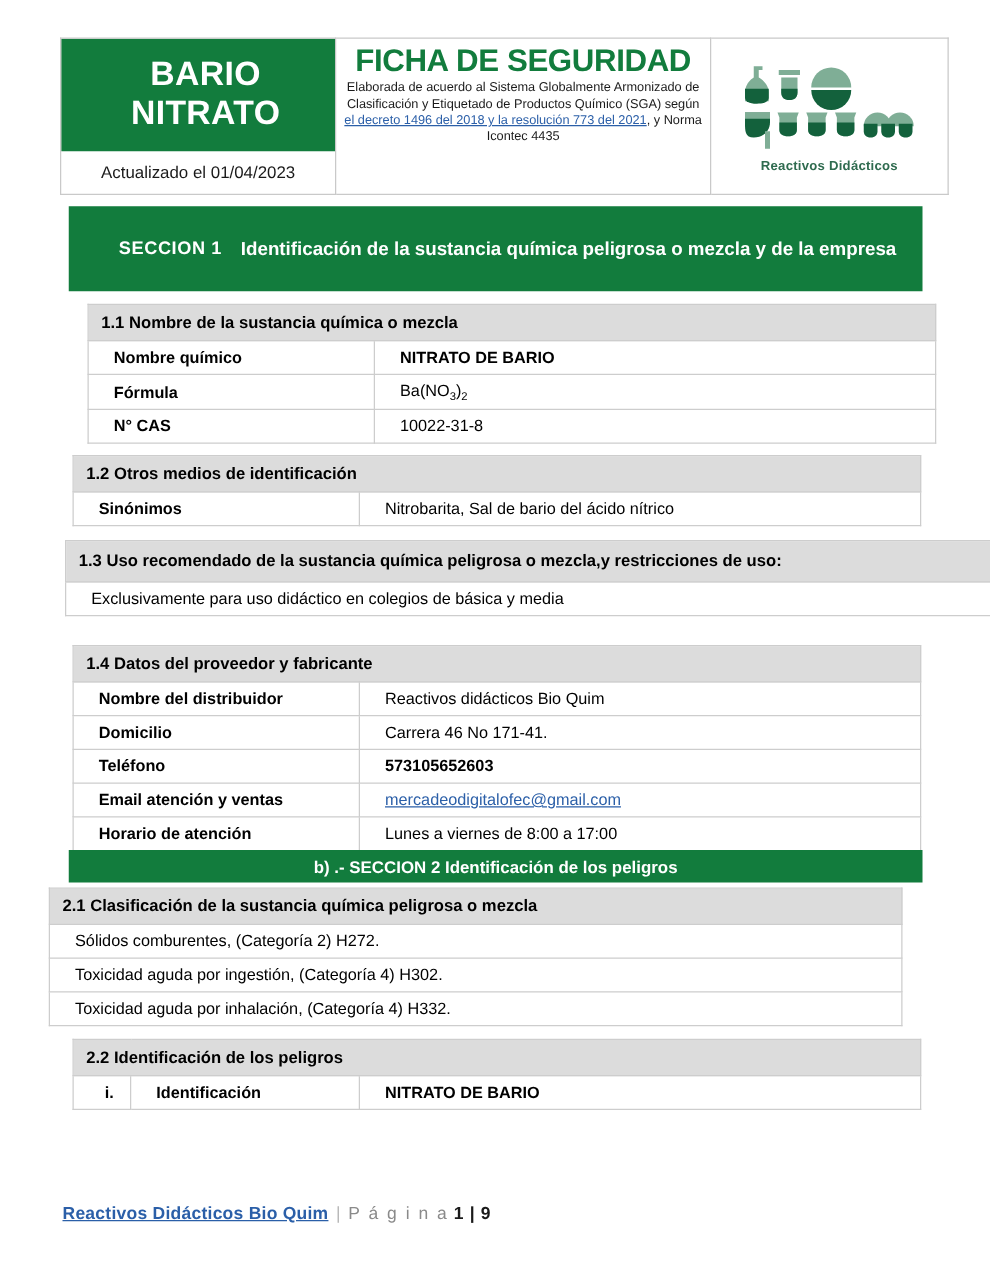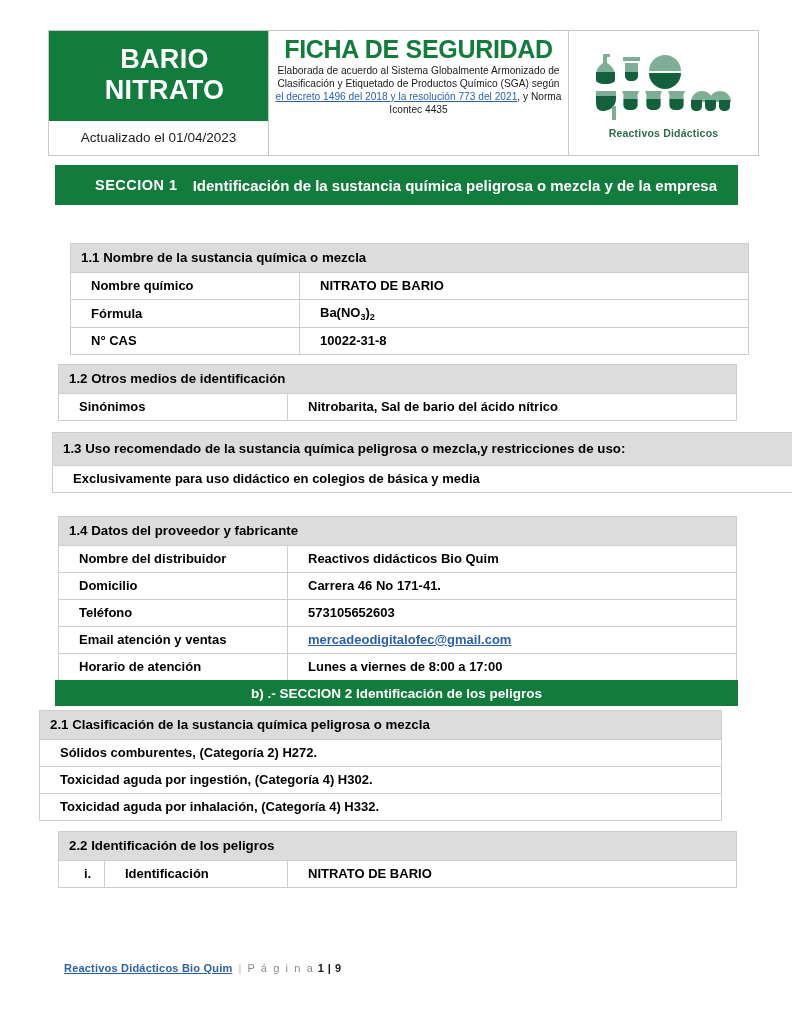--- a/index.html
+++ b/index.html
@@ -103,21 +103,21 @@
     position: absolute;
     background: #127C3D;
     color: #ffffff;
     font-weight: bold;
     box-sizing: border-box;
   }
   .banner-sec1 {
     left: 55px;
     top: 165px;
     width: 683px;
-    height: 40px;
+    height: 68px;
     display: flex;
     align-items: center;
     padding: 0 16px;
   }
   .sec1-label {
     font-size: 14.5px;
     letter-spacing: 0.5px;
     white-space: nowrap;
     margin-left: 24px;
   }
@@ -156,21 +156,21 @@
   .dtable td.grayhead {
     background: #dcdcdc;
     font-weight: bold;
     font-size: 13.3px;
     padding: 6px 8px 6px 10px;
   }
   .dtable td.labelcell {
     font-weight: bold;
   }
   .dtable td.valuecell {
-    font-weight: bold;
+    font-weight: normal;
   }
   .dtable td.valuebold {
     font-weight: bold;
   }
   .dtable a {
     color: #2b5fa8;
     text-decoration: underline;
   }
 
   
@@ -197,23 +197,23 @@
   }
 
   .roman {
     text-align: center;
     font-weight: bold;
   }
 
   
   .footer {
     position: absolute;
-    left: 44px;
+    left: 30px;
     top: 962px;
-    font-size: 11px;
+    font-size: 14px;
     color: #7f7f7f;
     letter-spacing: 0.2px;
     padding-left: 20px;
   }
   .footer .fname {
     color: #2b5fa8;
     font-weight: bold;
     text-decoration: underline;
   }
   .footer .fsep { color: #b8b8b8; padding: 0 6px; }

